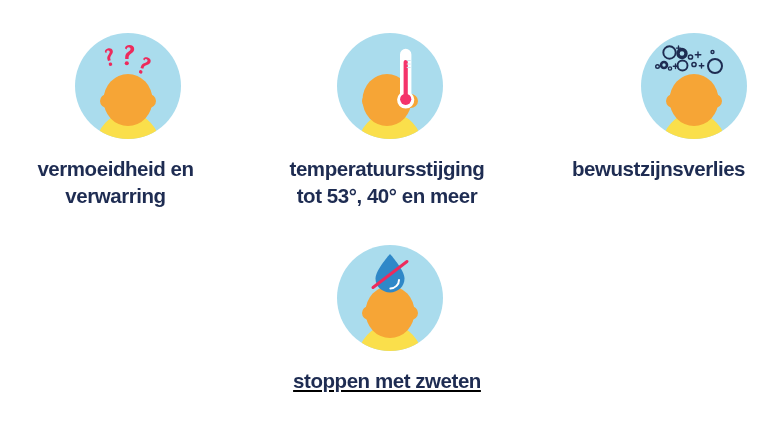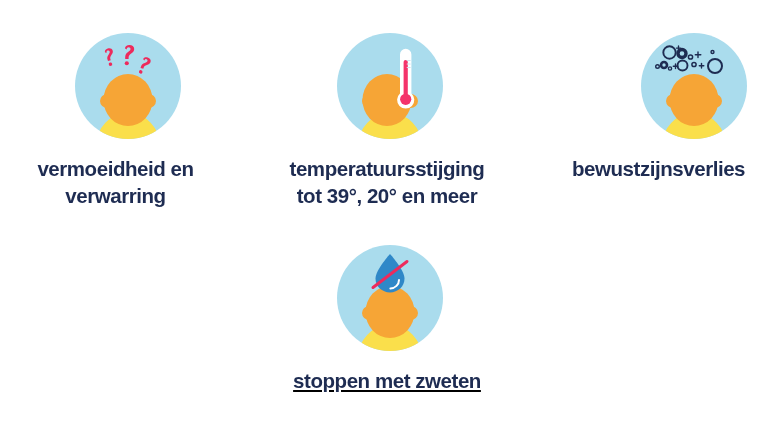--- a/index.html
+++ b/index.html
@@ -145,21 +145,21 @@
           <circle cx="68.7" cy="66.3" r="5.6" fill="#f4336b"></circle>
           <g stroke="#cfe6f2" stroke-width="1.15" stroke-linecap="round">
             <line x1="70.2" y1="27.5" x2="73.2" y2="27.5"></line>
             <line x1="70.2" y1="31.0" x2="73.2" y2="31.0"></line>
             <line x1="70.2" y1="34.5" x2="73.2" y2="34.5"></line>
           </g>
         </g>
       </svg>
     </div>
     <div class="caption">temperatuursstijging
-tot 39°, 20° en meer</div>
+tot 53°, 40° en meer</div>
   </div>
 
   <div class="symptom cell-3">
     <div class="icon-wrap">
       <svg viewBox="0 0 106 106" xmlns="http://www.w3.org/2000/svg">
         <defs>
           <clipPath id="clip3">
               <circle cx="53" cy="53" r="53"></circle>
             </clipPath>
         </defs>

